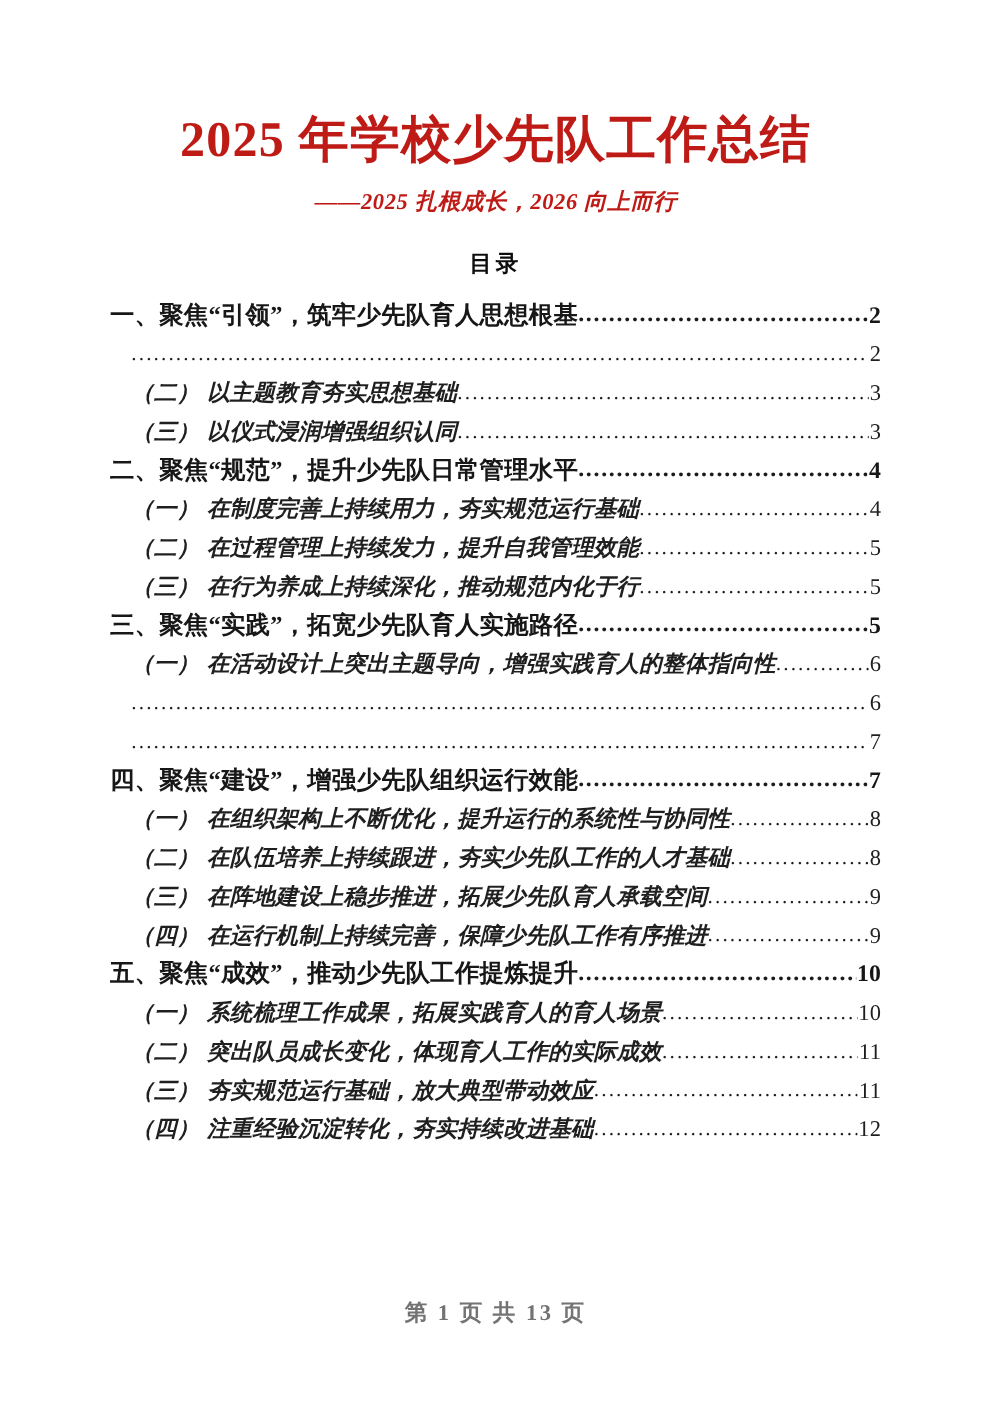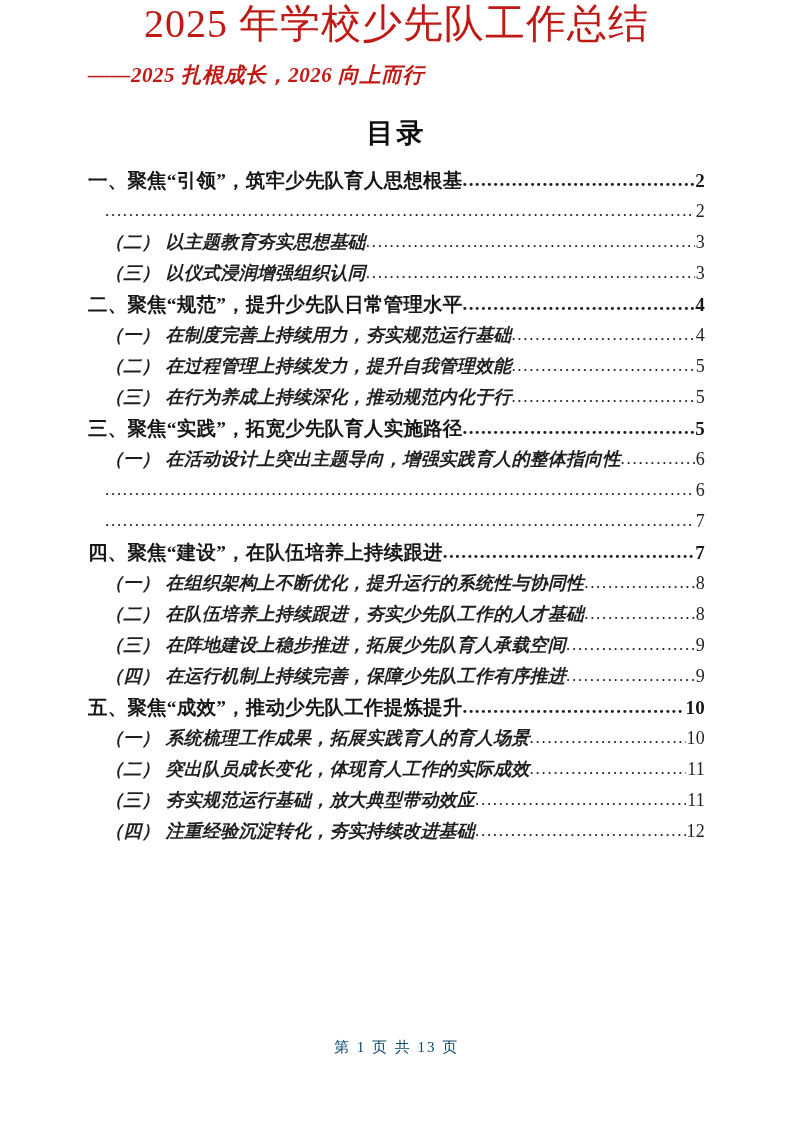--- a/index.html
+++ b/index.html
@@ -21,50 +21,51 @@
     width: 793px;
     height: 1122px;
     box-sizing: border-box;
     padding: 0 88px;
     background: #ffffff;
   }
 
   
   .doc-title {
     margin: 0;
+    padding-top: 88px;
     text-align: center;
     font-family: "Liberation Serif", "DejaVu Serif", serif;
     font-size: 40px;
-    font-weight: 400;
+    font-weight: 700;
     letter-spacing: 1px;
     line-height: 1.18;
     color: #bf1b16;
     white-space: nowrap;
   }
   .doc-subtitle {
     margin: 0;
     padding-top: 14px;
-    text-align: left;
-    font-family: "Liberation Serif", "DejaVu Serif", serif;
-    font-size: 21px;
+    text-align: center;
+    font-family: "Liberation Serif", "DejaVu Serif", serif;
+    font-size: 18px;
     font-weight: 600;
     font-style: italic;
     letter-spacing: 0.5px;
     color: #bf1b16;
     white-space: nowrap;
   }
 
   
   .toc-heading {
     margin: 0;
     padding-top: 26px;
     padding-bottom: 14px;
     text-align: center;
     font-family: "Liberation Serif", "DejaVu Serif", serif;
-    font-size: 27px;
+    font-size: 18px;
     font-weight: 700;
     letter-spacing: 3px;
     color: #0d0d0d;
   }
 
   
   .toc {
     margin: 0;
     padding: 0;
     list-style: none;
@@ -139,24 +140,24 @@
   }
 
   
   .page-footer {
     position: absolute;
     left: 0;
     right: 0;
     top: 1038px;
     text-align: center;
     font-family: "Liberation Serif", "DejaVu Serif", serif;
-    font-size: 15px;
-    font-weight: 400;
+    font-size: 18px;
+    font-weight: 700;
     letter-spacing: 2px;
-    color: #0c4a6e;
+    color: #737373;
   }
 </style>
 </head>
 <body>
 
 <div class="page">
 
   <h1 class="doc-title" style="color: rgb(191, 27, 22);">2025 年学校少先队工作总结</h1>
 
   <div class="doc-subtitle" style="color: rgb(191, 27, 22);">——2025 扎根成长，2026 向上而行</div>
@@ -215,21 +216,21 @@
       </li>
       <li class="toc-entry lvl2">
         <span class="toc-dots">........................................................................................................................................................................................................</span>
         <span class="toc-page">6</span>
       </li>
       <li class="toc-entry lvl2">
         <span class="toc-dots">........................................................................................................................................................................................................</span>
         <span class="toc-page">7</span>
       </li>
       <li class="toc-entry lvl1">
-        <span class="toc-label"><span>四、聚焦“建设”，在队伍培养上持续跟进</span></span>
+        <span class="toc-label"><span>四、聚焦“建设”，增强少先队组织运行效能</span></span>
         <span class="toc-dots">........................................................................................................................................................................................................</span>
         <span class="toc-page">7</span>
       </li>
       <li class="toc-entry lvl2">
         <span class="toc-label"><span class="idx">（一）</span><span>在组织架构上不断优化，提升运行的系统性与协同性</span></span>
         <span class="toc-dots">........................................................................................................................................................................................................</span>
         <span class="toc-page">8</span>
       </li>
       <li class="toc-entry lvl2">
         <span class="toc-label"><span class="idx">（二）</span><span>在队伍培养上持续跟进，夯实少先队工作的人才基础</span></span>

